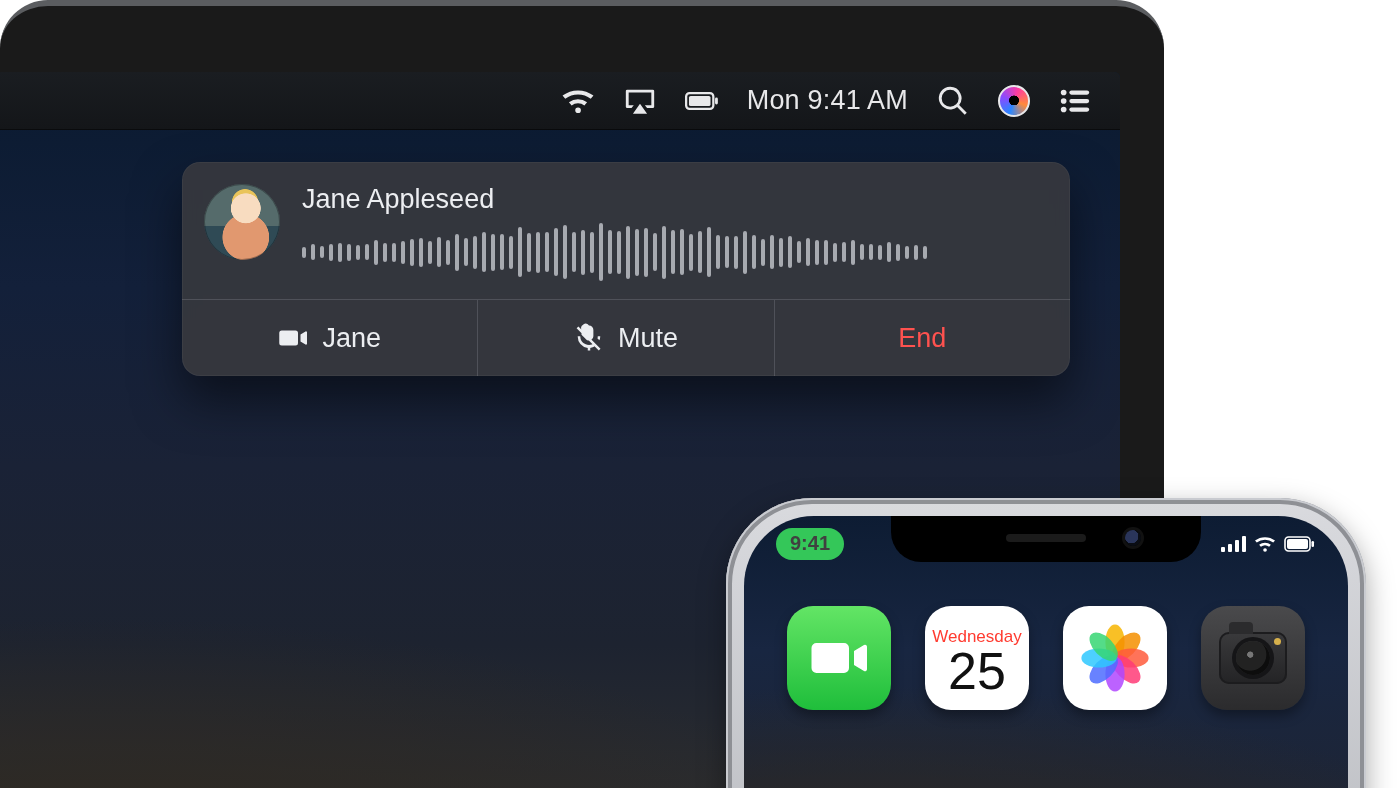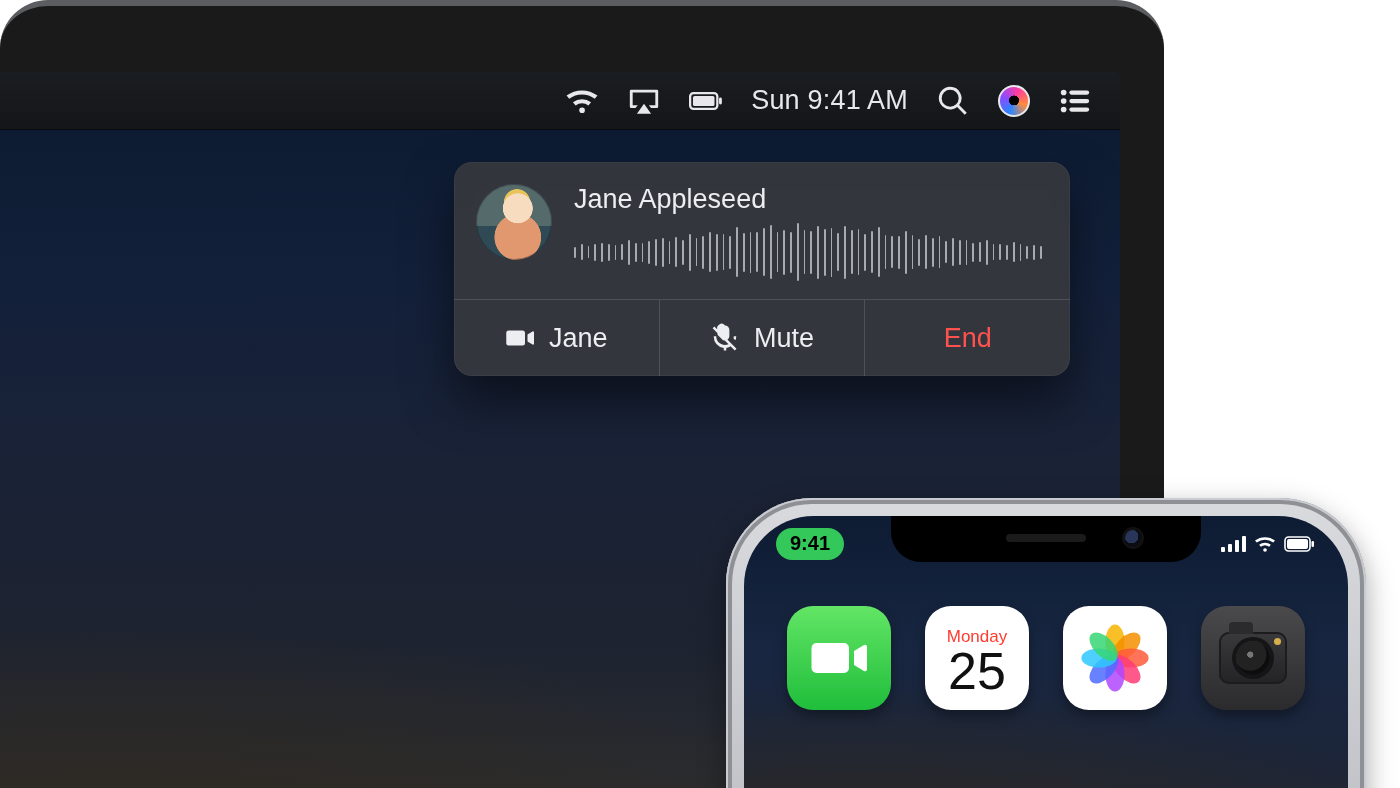--- a/index.html
+++ b/index.html
@@ -77,21 +77,21 @@
       radial-gradient(circle at 50% 48%, #000 0 24%, transparent 25%),
       conic-gradient(from 200deg, #2a86ff, #8a4bff, #ff3ba0, #ff8b3b, #2a86ff);
     border: 2px solid #e8e8ea;
   }
 
   
   .call-panel {
     position: absolute;
     top: 90px;
     right: 50px;
-    width: 616px;
+    width: 888px;
     background: rgba(55,57,62,0.9);
     border-radius: 18px;
     box-shadow: 0 24px 48px rgba(0,0,0,0.5), 0 0 0 1px rgba(255,255,255,0.04) inset;
     color: #eceef1;
     overflow: hidden;
     backdrop-filter: blur(8px);
   }
   .call-top {
     display: flex;
     align-items: flex-start;
@@ -197,21 +197,21 @@
   .iphone-status {
     position: absolute; top: 8px; left: 0; right: 0; height: 40px;
     display: flex; justify-content: space-between; align-items: center;
     padding: 0 32px;
     color: #fff; font-size: 20px; font-weight: 600;
   }
   .time-pill {
     background: #34c759;
     border-radius: 20px;
     padding: 4px 14px 5px;
-    color: #000000;
+    color: #404040;
     font-weight: 600;
   }
   .iphone-right {
     display: flex; align-items: center; gap: 8px;
   }
   .sigbars { display: inline-flex; align-items: flex-end; gap: 3px; height: 16px; }
   .sigbars span { width: 4px; background: #fff; border-radius: 1px; }
   .sigbars span:nth-child(1){height:5px} .sigbars span:nth-child(2){height:8px}
   .sigbars span:nth-child(3){height:12px} .sigbars span:nth-child(4){height:16px}
 
@@ -285,21 +285,21 @@
       </span>
 
       <span class="mb-icon">
         <svg viewBox="0 0 30 16">
             <rect x="1" y="1" width="24" height="14" rx="3" ry="3" fill="none" stroke="#e8e8ea" stroke-width="2"></rect>
             <rect x="3.5" y="3.5" width="19" height="9" rx="1.5" fill="#e8e8ea"></rect>
             <rect x="26.5" y="5" width="2.5" height="6" rx="1.2" fill="#e8e8ea"></rect>
           </svg>
       </span>
 
-      <span class="mb-clock">Sun 9:41 AM</span>
+      <span class="mb-clock">Mon 9:41 AM</span>
 
       <span class="mb-icon">
         <svg viewBox="0 0 24 24">
             <path d="M10 2a8 8 0 0 1 6.32 12.9l5.39 5.38-1.42 1.42-5.38-5.39A8 8 0 1 1 10 2zm0 2a6 6 0 1 0 0 12 6 6 0 0 0 0-12z"></path>
           </svg>
       </span>
 
       <span class="siri"></span>
 
       <span class="mb-icon">
@@ -444,21 +444,21 @@
       </span>
     </div>
 
     <div class="home-apps">
       <div class="app facetime" aria-label="FaceTime">
         <svg viewBox="0 0 24 24">
             <path d="M3 6h11a2 2 0 0 1 2 2v8a2 2 0 0 1-2 2H3a2 2 0 0 1-2-2V8a2 2 0 0 1 2-2zm15 3.2 4-2.4a.8.8 0 0 1 1.2.7v9a.8.8 0 0 1-1.2.7l-4-2.4V9.2z"></path>
           </svg>
       </div>
       <div class="app calendar">
-        <div class="cal-day">Monday</div>
+        <div class="cal-day">Wednesday</div>
         <div class="cal-date">25</div>
       </div>
       <div class="app photos" aria-label="Photos">
         <svg viewBox="-50 -50 100 100" width="80" height="80" id="photos-svg">
             <g transform="rotate(0)">
               <ellipse cx="0" cy="-20" rx="12" ry="22" fill="#f7b500" fill-opacity="0.85"></ellipse>
             </g>
             <g transform="rotate(45)">
               <ellipse cx="0" cy="-20" rx="12" ry="22" fill="#f58f00" fill-opacity="0.85"></ellipse>
             </g>

